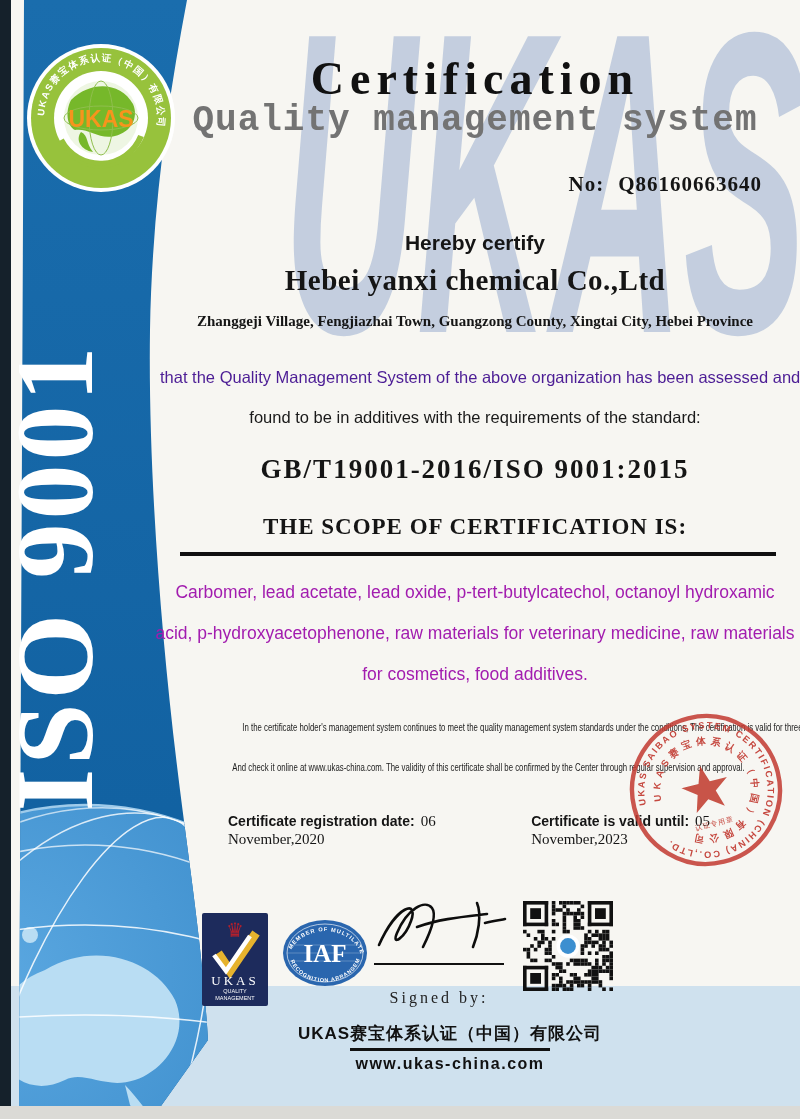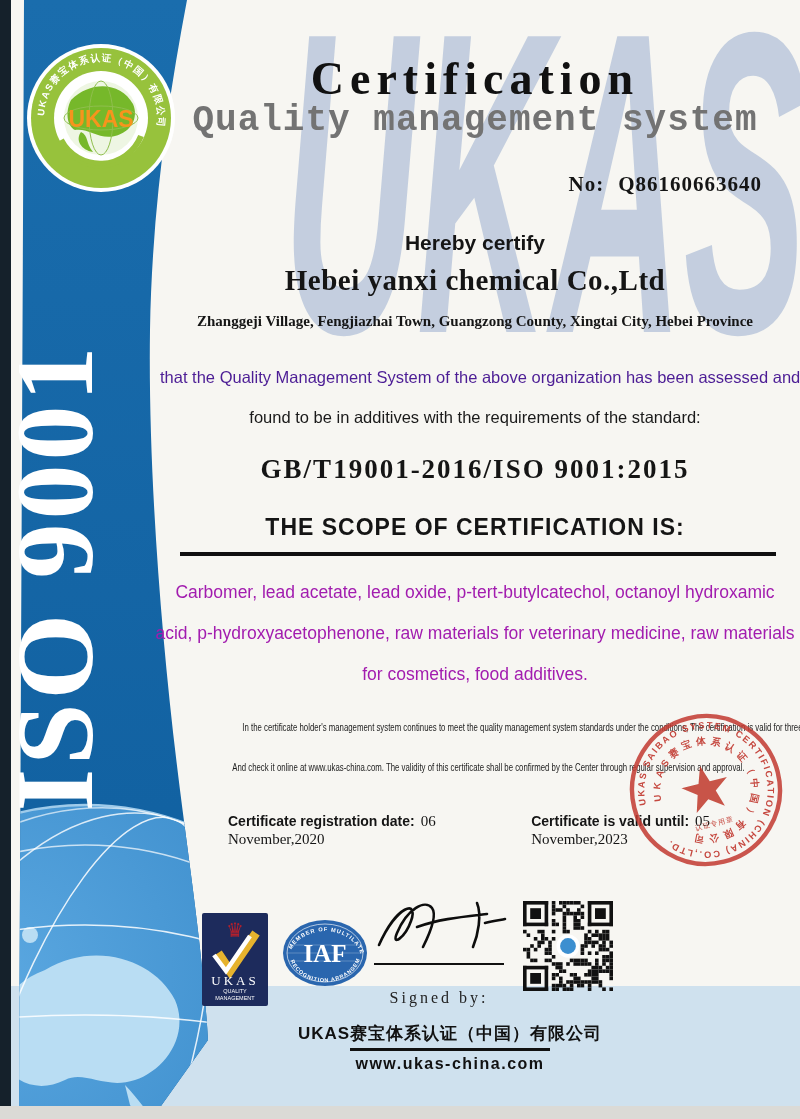--- a/index.html
+++ b/index.html
@@ -26,21 +26,21 @@
   .cert-no .num{margin-left:14px;}
 
   .hereby{top:231px;font-size:21px;font-weight:bold;}
   .company{top:264px;font-family:"Liberation Serif",serif;font-weight:bold;font-size:29px;letter-spacing:.5px;}
   .address{top:313px;font-family:"Liberation Serif",serif;font-weight:bold;font-size:15px;}
 
   .stmt1{top:368px;font-size:16.5px;color:#4c1d95;}
   .stmt2{top:408px;font-size:16.5px;color:#1a1a1a;}
   .standard{top:443px;font-family:"Liberation Serif",serif;font-weight:bold;font-size:27px;letter-spacing:2px;margin-top:11px;}
 
-  .scope-head{top:514px;font-family:Liberation Sans, sans-serif;font-weight:bold;font-size:23px;letter-spacing:1px;}
+  .scope-head{top:514px;font-family:Liberation Serif, serif;font-weight:bold;font-size:23px;letter-spacing:1px;}
   .scope-rule{position:absolute;left:20px;top:552px;width:596px;height:4px;background:#101010;}
   .scope-text{position:absolute;left:-5px;top:572px;width:640px;text-align:center;font-size:17.5px;line-height:41px;color:#a21caf;}
 
   .fine1{top:722px;font-size:10px;}
   .fine2{top:762px;font-size:10px;}
   .fine1 span,.fine2 span{display:inline-block;transform:scaleX(.78);transform-origin:center;white-space:nowrap;color:#1c1c1c;}
 
   .dates{position:absolute;left:28px;top:812px;width:578px;display:flex;justify-content:space-between;align-items:baseline;margin-left:40px;}
   .dates .lbl{font-weight:bold;font-size:14px;}
   .dates .val{font-family:"Liberation Serif",serif;font-size:15px;margin-left:6px;}

